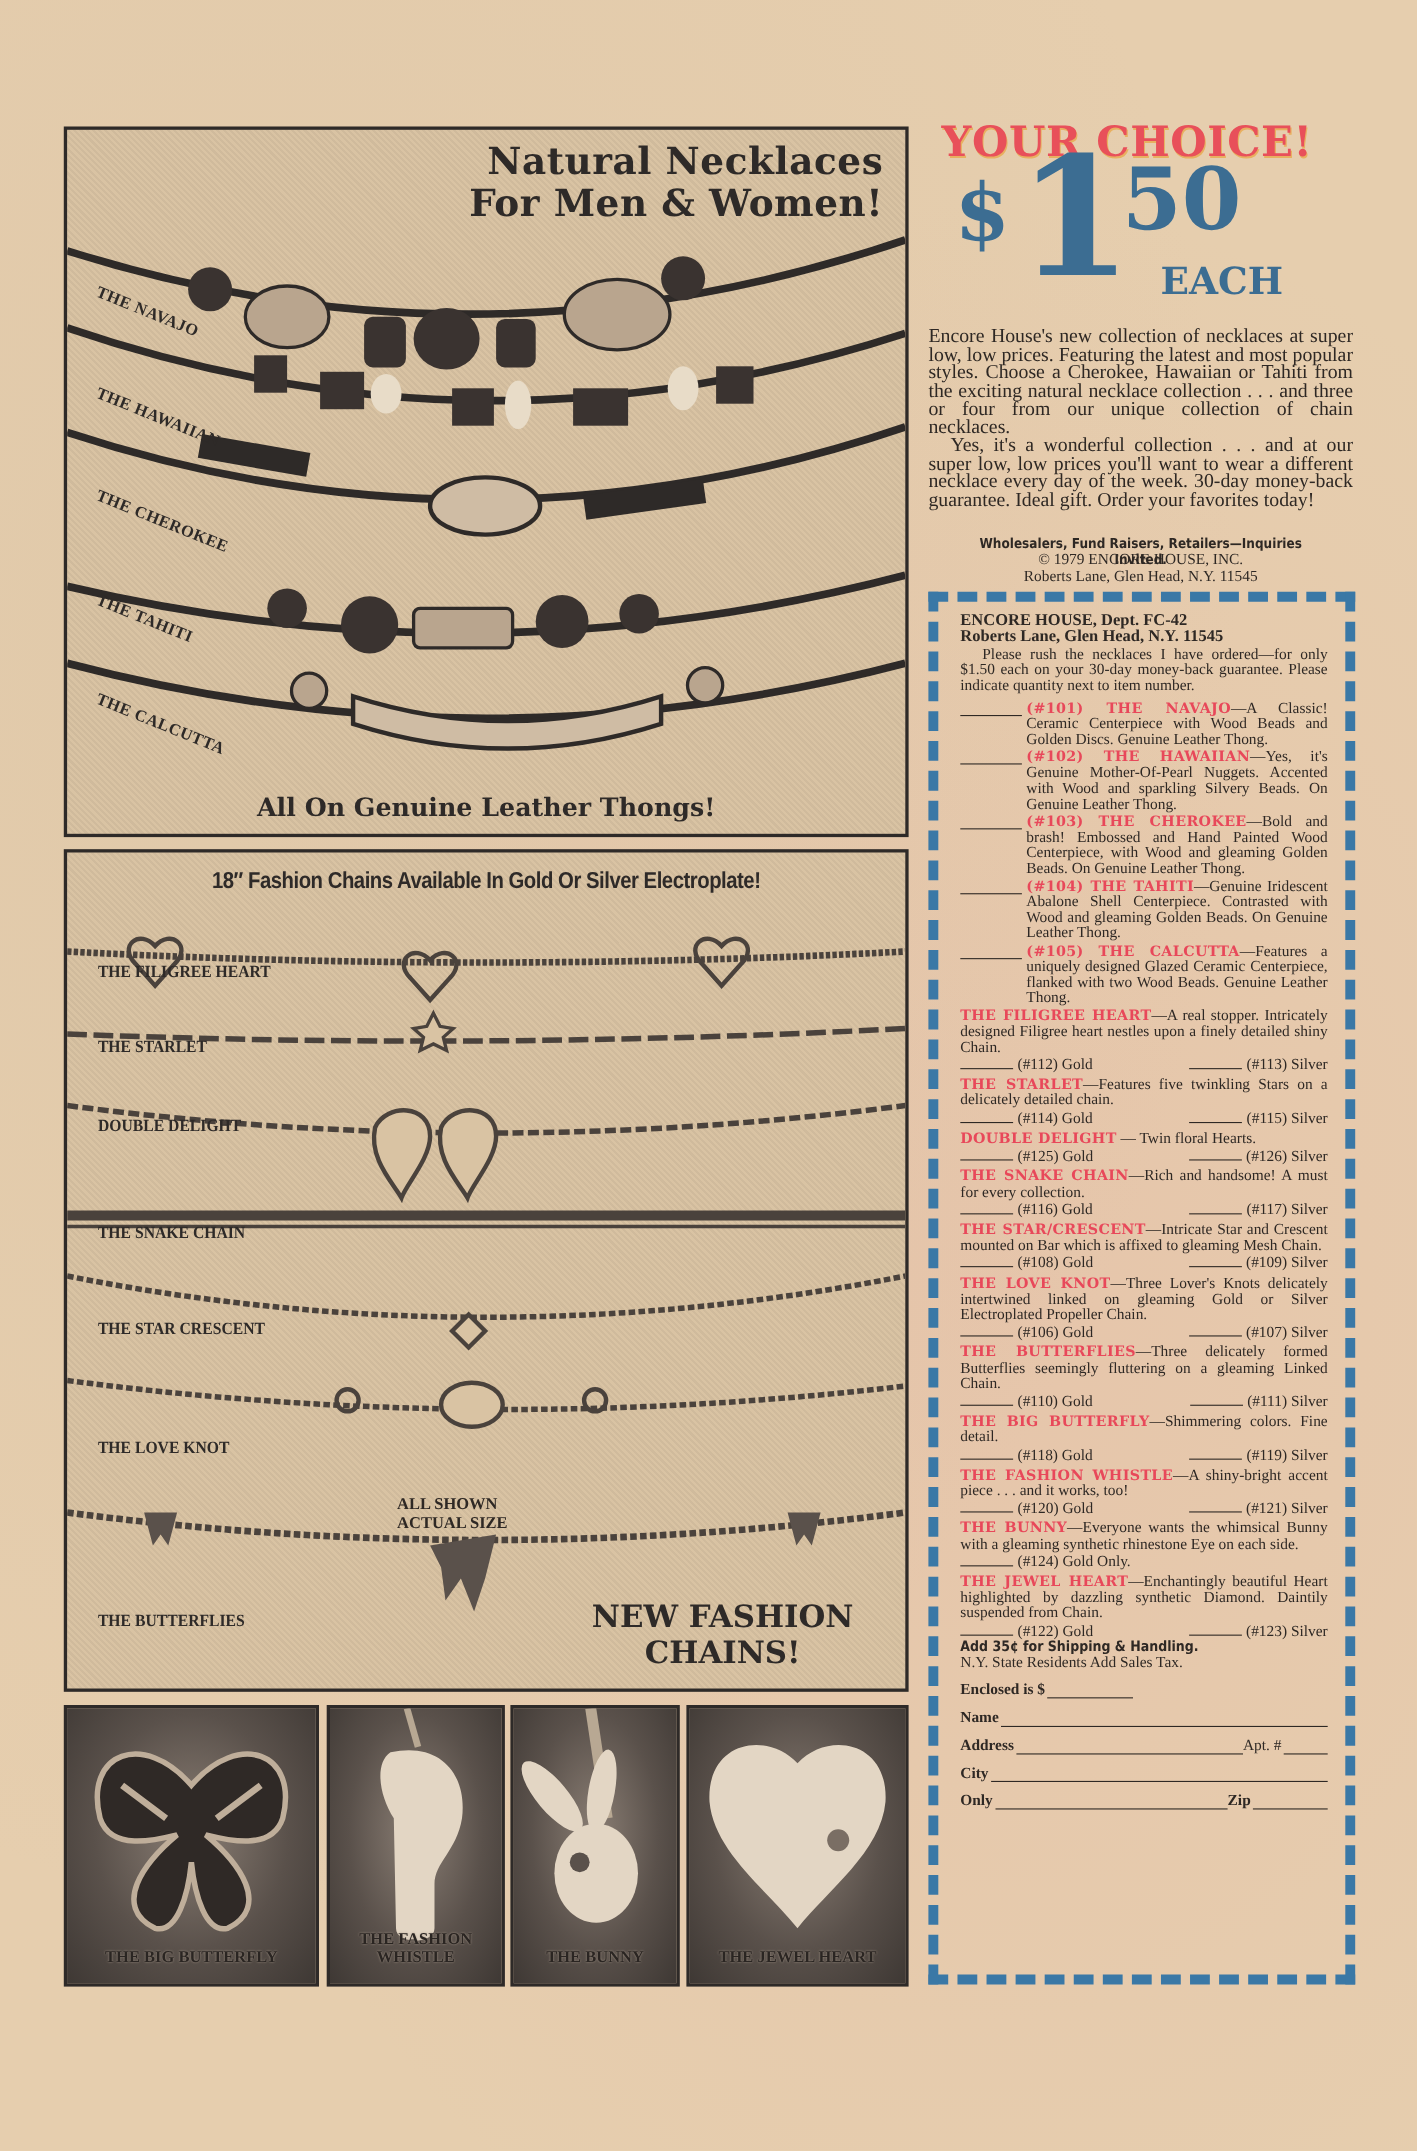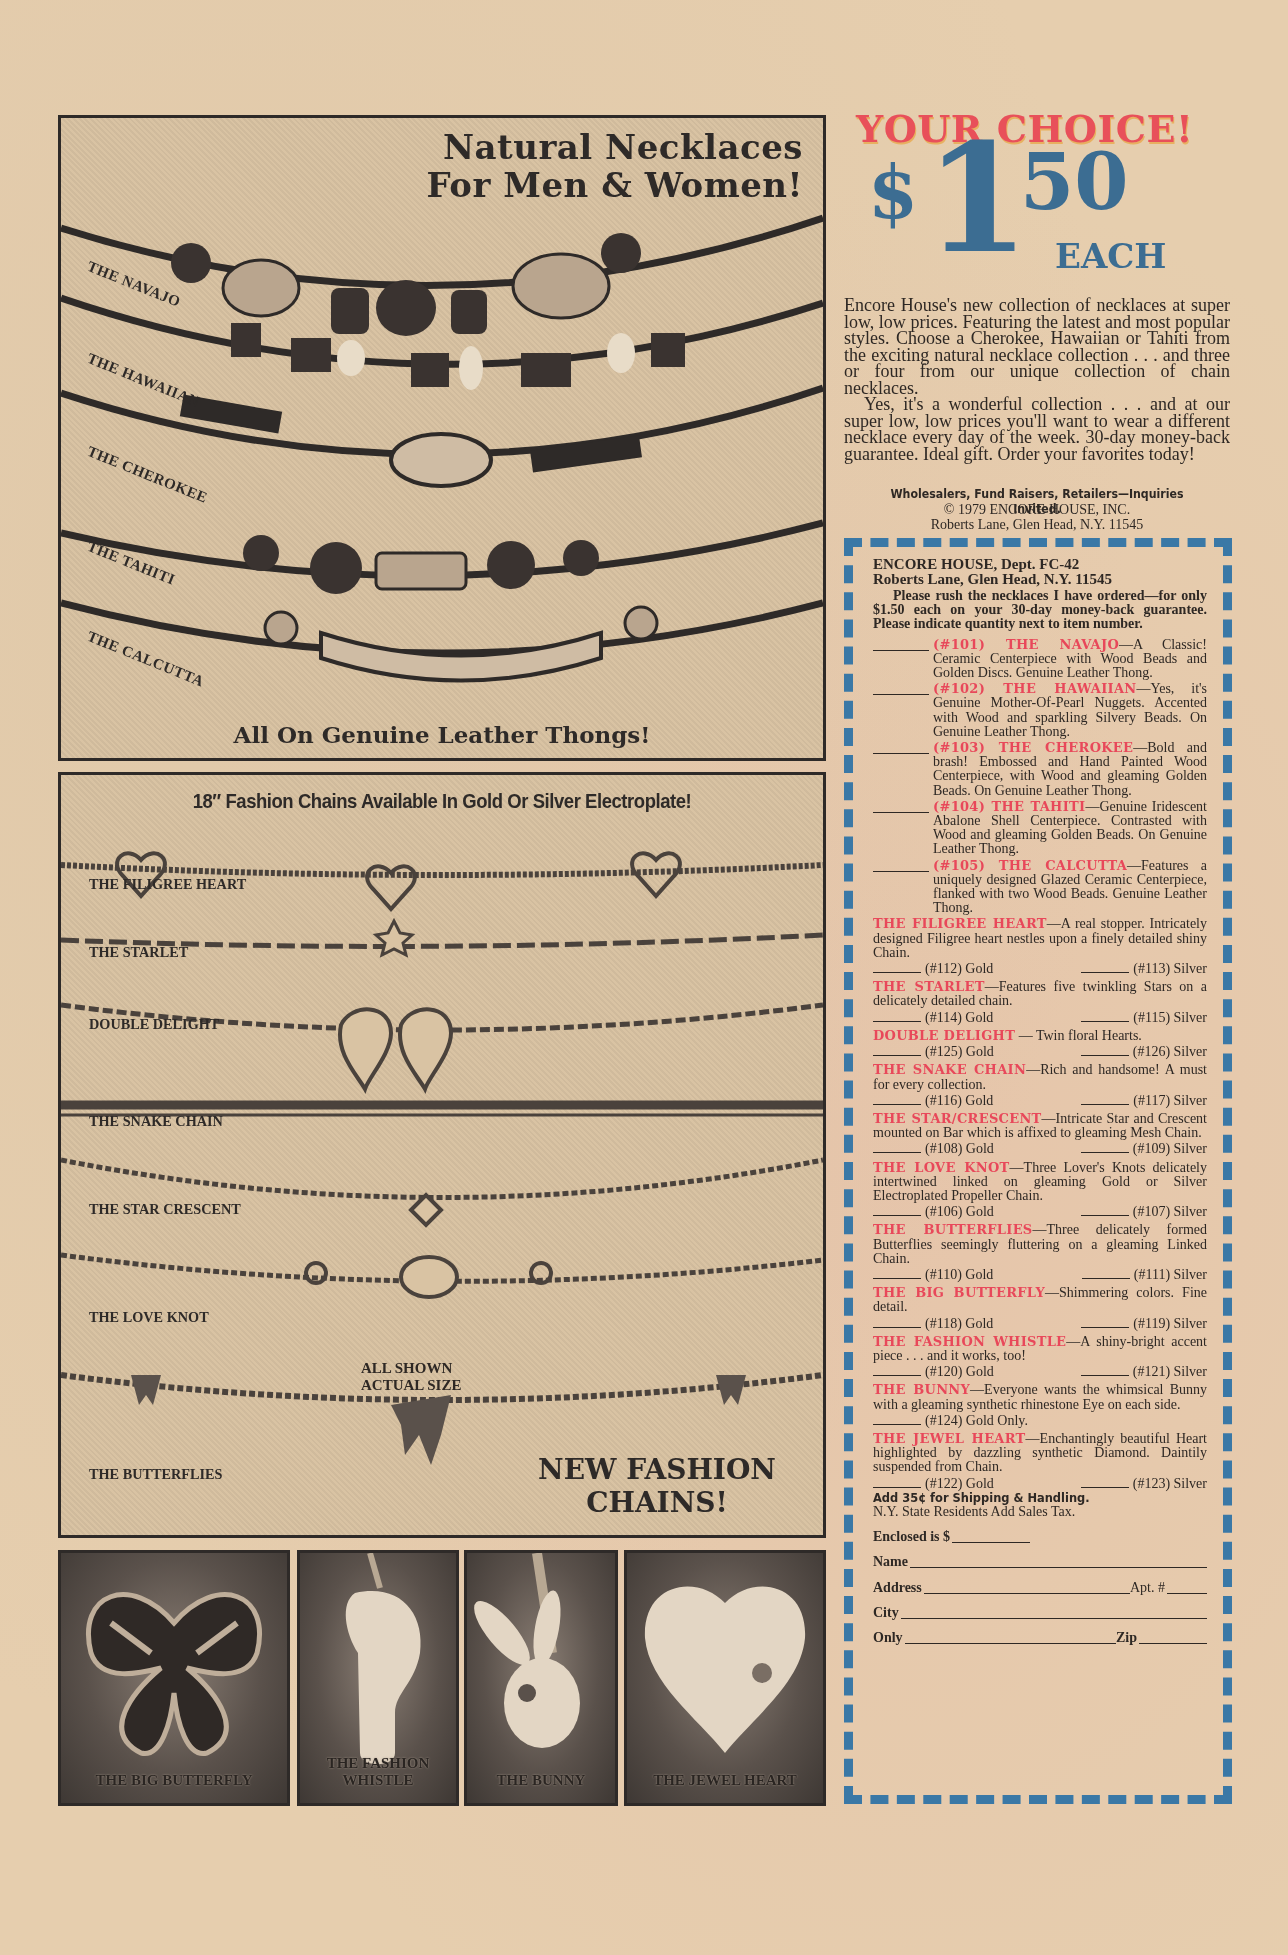--- a/index.html
+++ b/index.html
@@ -104,30 +104,30 @@
   .wholesale { position: absolute; left: 844px; top: 486px; width: 386px; text-align: center; font-size: 12.5px; font-weight: bold; font-family: "DejaVu Sans", sans-serif; transform: scaleX(0.88); }
   .copy { position: absolute; left: 844px; top: 502px; width: 386px; text-align: center; font-size: 14px; line-height: 15px; }
 
   .coupon {
     position: absolute; left: 844px; top: 538px; width: 388px; height: 1266px;
     border: 9px dashed #3a78a6; box-sizing: border-box;
     padding: 10px 16px 0 20px;
     font-family: "Liberation Serif", serif; font-size: 14px; line-height: 14.2px; color: #2e2824;
   }
   .c-head { font-weight: bold; font-size: 15px; line-height: 15px; }
-  .c-rush { text-indent: 20px; text-align: justify; margin: 2px 0 6px 0; font-weight: bold; }
+  .c-rush { text-indent: 20px; text-align: justify; margin: 2px 0 6px 0; }
   .item { margin-bottom: 2px; text-align: justify; }
   .item .nm { color: #e8485a; font-weight: bold; font-family: "DejaVu Serif", serif; font-size: 13px; letter-spacing: 0.3px; }
   .nat { display: flex; }
   .nat .blank { flex: 0 0 56px; border-bottom: 1.5px solid #2e2824; height: 12px; margin-right: 4px; }
   .nat .txt { flex: 1; text-align: justify; }
   .opts { display: flex; justify-content: space-between; margin: 1px 0 4px 0; white-space: nowrap; }
   .opt .bl { display: inline-block; width: 48px; border-bottom: 1.5px solid #2e2824; margin-right: 4px; }
   .ship { font-weight: bold; font-size: 13px; font-family: "DejaVu Sans", sans-serif; transform: scaleX(0.88); transform-origin: left; white-space: nowrap; }
-  .form-line { display: flex; margin-top: 11px; font-weight: bold; }
+  .form-line { display: flex; align-items: flex-end; margin-top: 11px; font-weight: bold; }
   .form-line .ln { flex: 1; border-bottom: 1.5px solid #2e2824; height: 12px; margin-left: 2px; }
   .form-line .ln.short { flex: 0 0 78px; }
 </style>
 </head>
 <body>
 
 <div class="paper"></div>
 
 <div class="panel" id="p1">
   <div class="p1-title">

